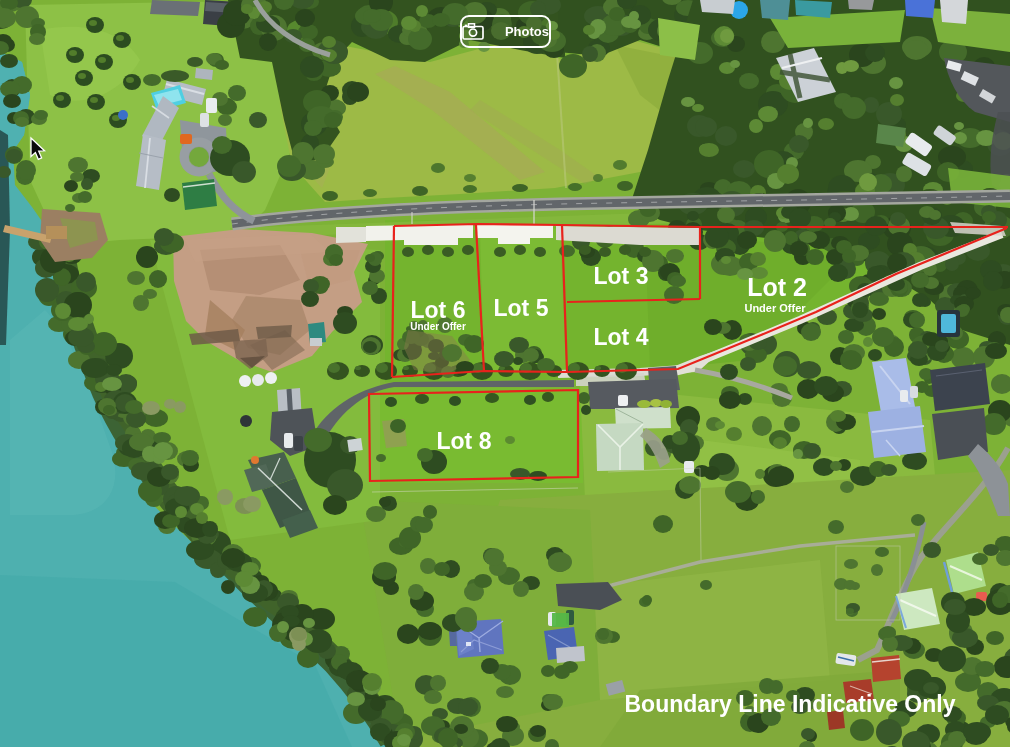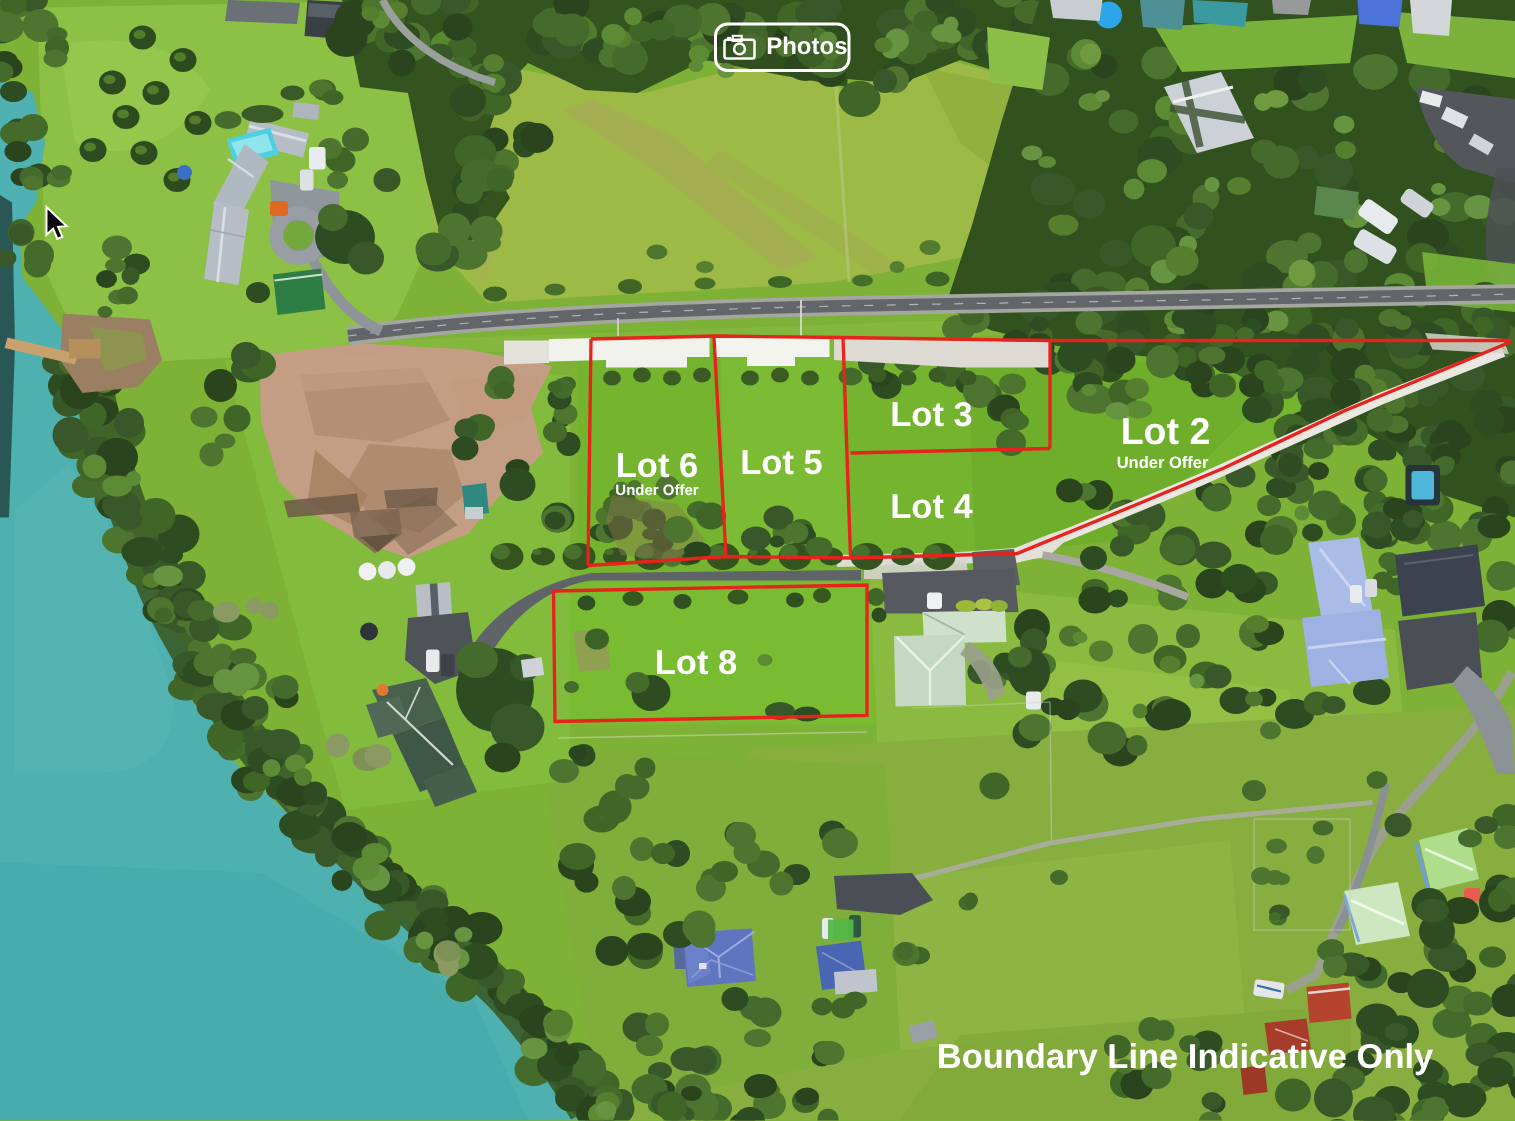--- a/index.html
+++ b/index.html
@@ -1,18 +1,18 @@
 <!DOCTYPE html>
 <html><head>
 <meta charset="utf-8">
 <style>
 html,body{margin:0;padding:0;width:1010px;height:747px;overflow:hidden;background:#7eb238;font-family:"Liberation Sans",sans-serif;}
 .wrap{position:relative;width:1010px;height:747px;}
 svg{display:block;}
-.photos{position:absolute;left:476px;top:15px;width:91px;height:33px;border:2px solid #fff;border-radius:9px;box-sizing:border-box;display:flex;align-items:center;justify-content:flex-end;gap:7px;color:#fff;font-size:16px;font-weight:700;background:rgba(30,40,25,0.10);}
+.photos{position:absolute;left:460px;top:15px;width:91px;height:33px;border:2px solid #fff;border-radius:9px;box-sizing:border-box;display:flex;align-items:center;justify-content:space-between;gap:7px;color:#fff;font-size:13px;font-weight:700;background:rgba(30,40,25,0.10);}
 </style>
 </head>
 <body>
 <div class="wrap">
 <svg width="1010" height="747" viewBox="0 0 1010 747">
 
 <rect x="0" y="0" width="1010" height="747" fill="#7db236"></rect>
 
 <path d="M25,5 L290,0 L300,130 L265,210 L240,235 L120,240 L60,245 L30,180 Z" fill="#8dc146"></path>
 <path d="M40,30 C80,22 120,28 140,60 C120,95 80,110 50,95 Z" fill="#97c94f" opacity="0.7"></path>

